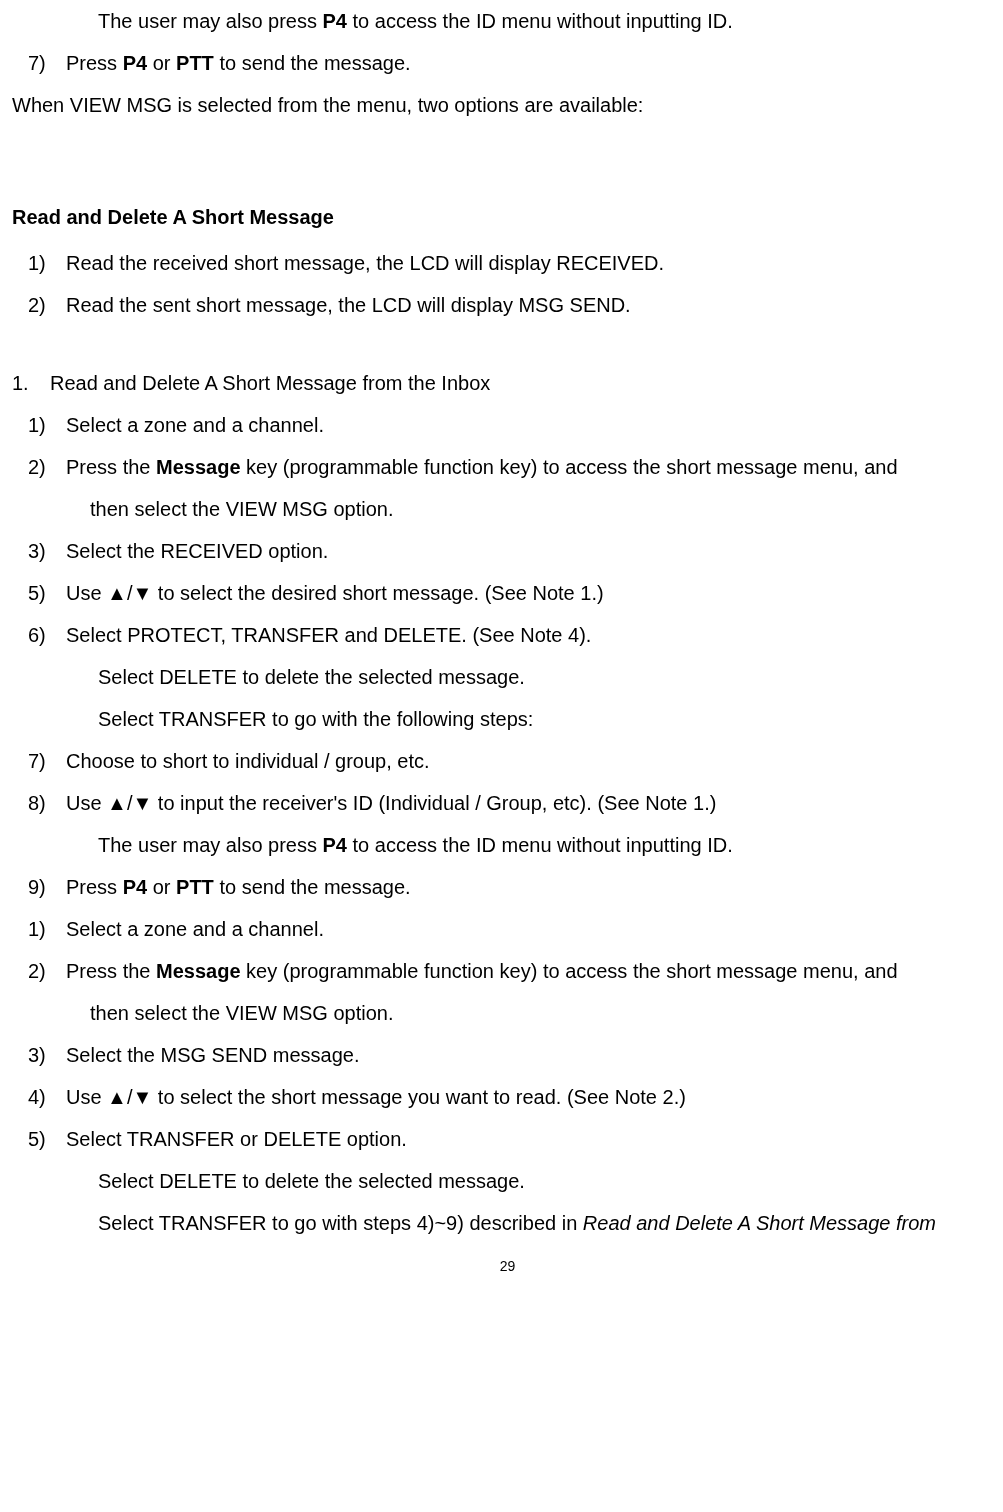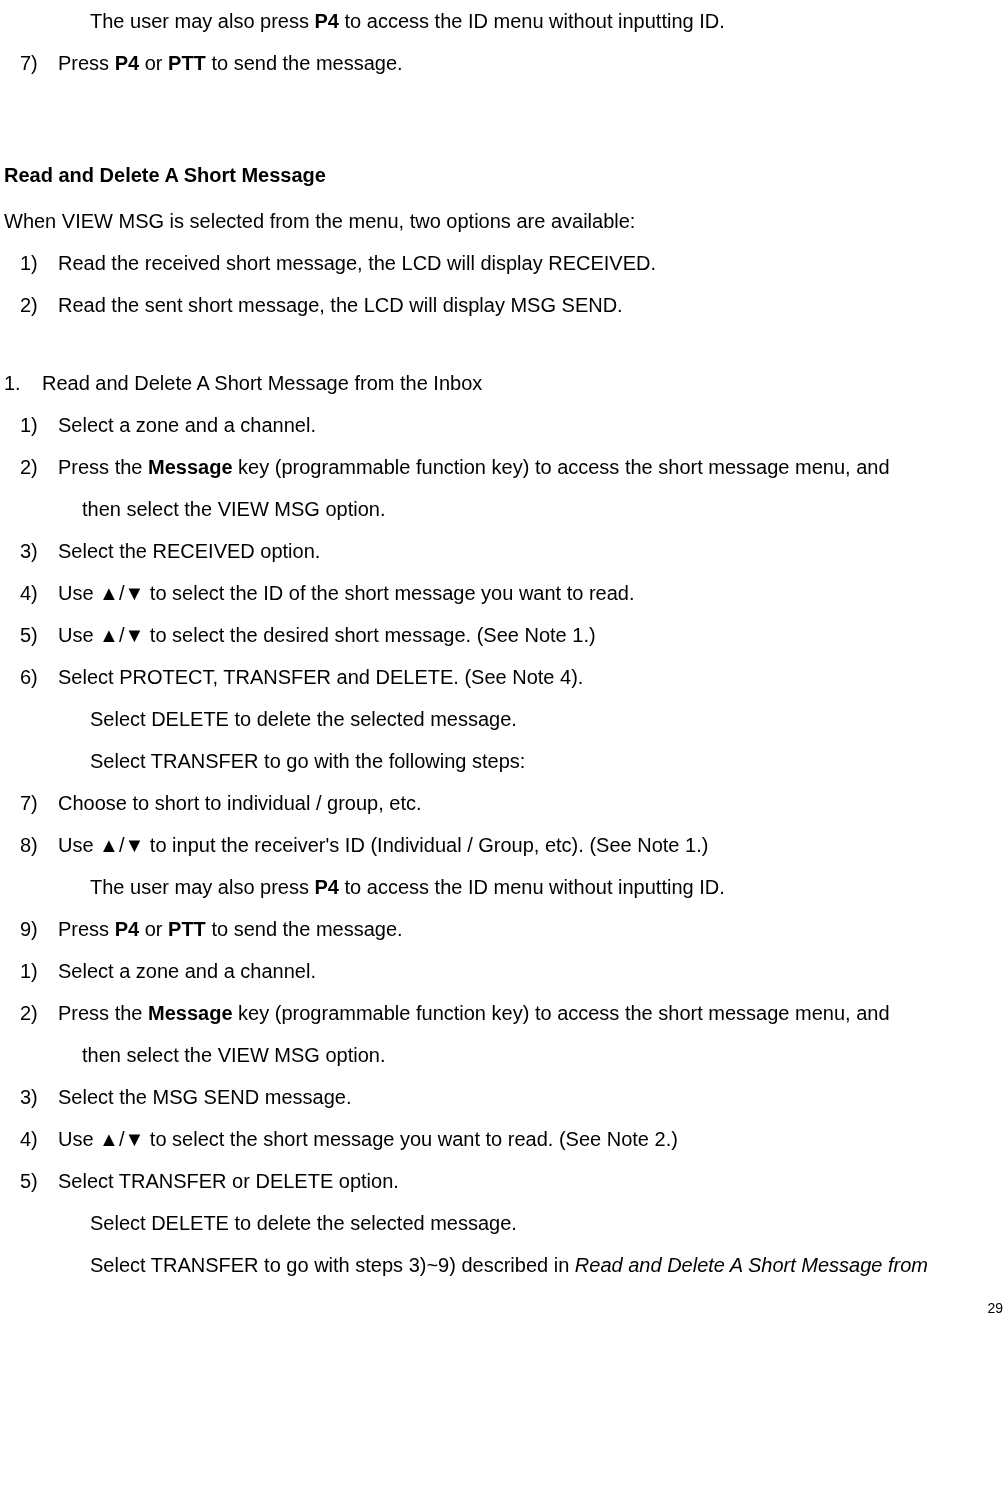--- a/index.html
+++ b/index.html
@@ -6,61 +6,61 @@
     margin: 0;
     padding: 0;
     background: #fff;
     font-family: Arial, Helvetica, sans-serif;
     font-size: 20px;
     color: #000;
     line-height: 2.1;
     width: 1003px;
   }
   .page {
-    padding: 0 0 20px 4px;
+    padding: 0 0 20px 12px;
   }
   .line { margin: 0; }
   .indent0 { margin-left: 0px; }
   .indent-num  { margin-left: 16px; }
   .indent-sub  { margin-left: 78px; }
   .indent-subsub { margin-left: 86px; }
   .num-label {
     display: inline-block;
     min-width: 38px;
   }
   .heading {
     font-weight: bold;
     margin-top: 70px;
     margin-bottom: 4px;
   }
   .pagenum {
-    text-align: right;
+    text-align: center;
     font-size: 14px;
     margin-top: 8px;
   }
   b { font-weight: bold; }
   i { font-style: italic; }
   .gap { height: 36px; }
 </style>
 </head>
 <body>
 
 <div class="page">
 
   <p class="line indent-subsub">
     <span>The user may also press </span><b>P4</b><span> to access the ID menu without inputting ID.</span>
   </p>
 
   <p class="line indent-num">
     <span class="num-label">7)</span><span>Press </span><b>P4</b><span> or </span><b>PTT</b><span> to send the message.</span>
   </p>
 
+  <p class="line indent0">When VIEW MSG is selected from the menu, two options are available:</p>
+
   <p class="line heading indent0">Read and Delete A Short Message</p>
-
-  <p class="line indent0">When VIEW MSG is selected from the menu, two options are available:</p>
 
   <p class="line indent-num">
     <span class="num-label">1)</span><span>Read the received short message, the LCD will display RECEIVED.</span>
   </p>
   <p class="line indent-num">
     <span class="num-label">2)</span><span>Read the sent short message, the LCD will display MSG SEND.</span>
   </p>
 
   <div class="gap"></div>
 
@@ -70,23 +70,20 @@
 
   <p class="line indent-num">
     <span class="num-label">1)</span><span>Select a zone and a channel.</span>
   </p>
   <p class="line indent-num">
     <span class="num-label">2)</span><span>Press the </span><b>Message</b><span> key (programmable function key) to access the short message menu, and</span>
   </p>
   <p class="line indent-sub">then select the VIEW MSG option.</p>
   <p class="line indent-num">
     <span class="num-label">3)</span><span>Select the RECEIVED option.</span>
-  </p>
-  <p class="line indent-num">
-    <span class="num-label">4)</span><span>Use ▲/▼ to select the ID of the short message you want to read.</span>
   </p>
   <p class="line indent-num">
     <span class="num-label">5)</span><span>Use ▲/▼ to select the desired short message. (See Note 1.)</span>
   </p>
   <p class="line indent-num">
     <span class="num-label">6)</span><span>Select PROTECT, TRANSFER and DELETE. (See Note 4).</span>
   </p>
   <p class="line indent-subsub">Select DELETE to delete the selected message.</p>
   <p class="line indent-subsub">Select TRANSFER to go with the following steps:</p>
   <p class="line indent-num">
@@ -114,17 +111,17 @@
     <span class="num-label">3)</span><span>Select the MSG SEND message.</span>
   </p>
   <p class="line indent-num">
     <span class="num-label">4)</span><span>Use ▲/▼ to select the short message you want to read. (See Note 2.)</span>
   </p>
   <p class="line indent-num">
     <span class="num-label">5)</span><span>Select TRANSFER or DELETE option.</span>
   </p>
   <p class="line indent-subsub">Select DELETE to delete the selected message.</p>
   <p class="line indent-subsub">
-    <span>Select TRANSFER to go with steps 3)~9) described in </span><i>Read and Delete A Short Message from</i>
+    <span>Select TRANSFER to go with steps 4)~9) described in </span><i>Read and Delete A Short Message from</i>
   </p>
 
   <div class="pagenum">29</div>
 </div>
 
 </body></html>

